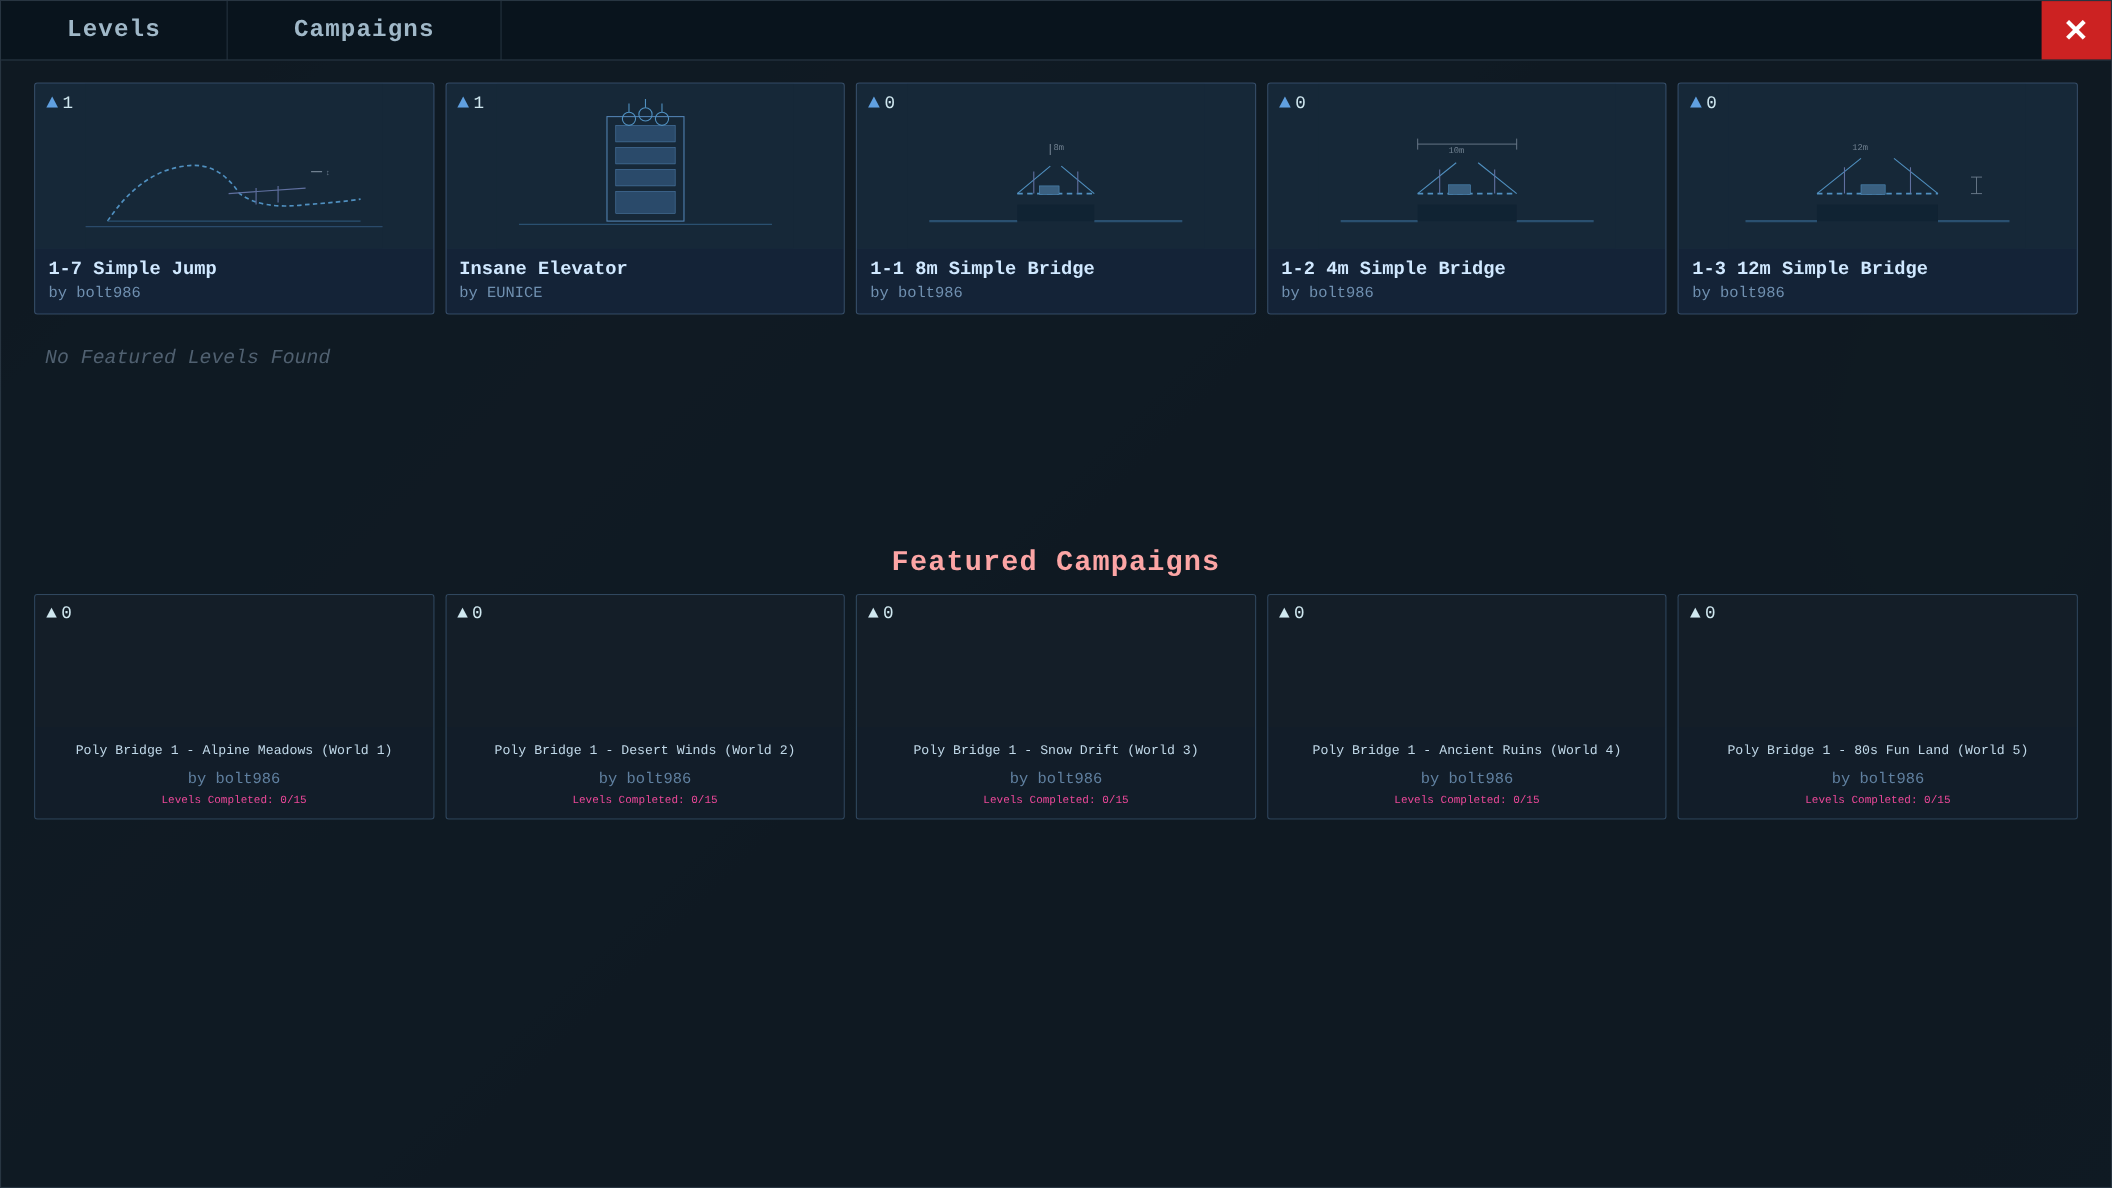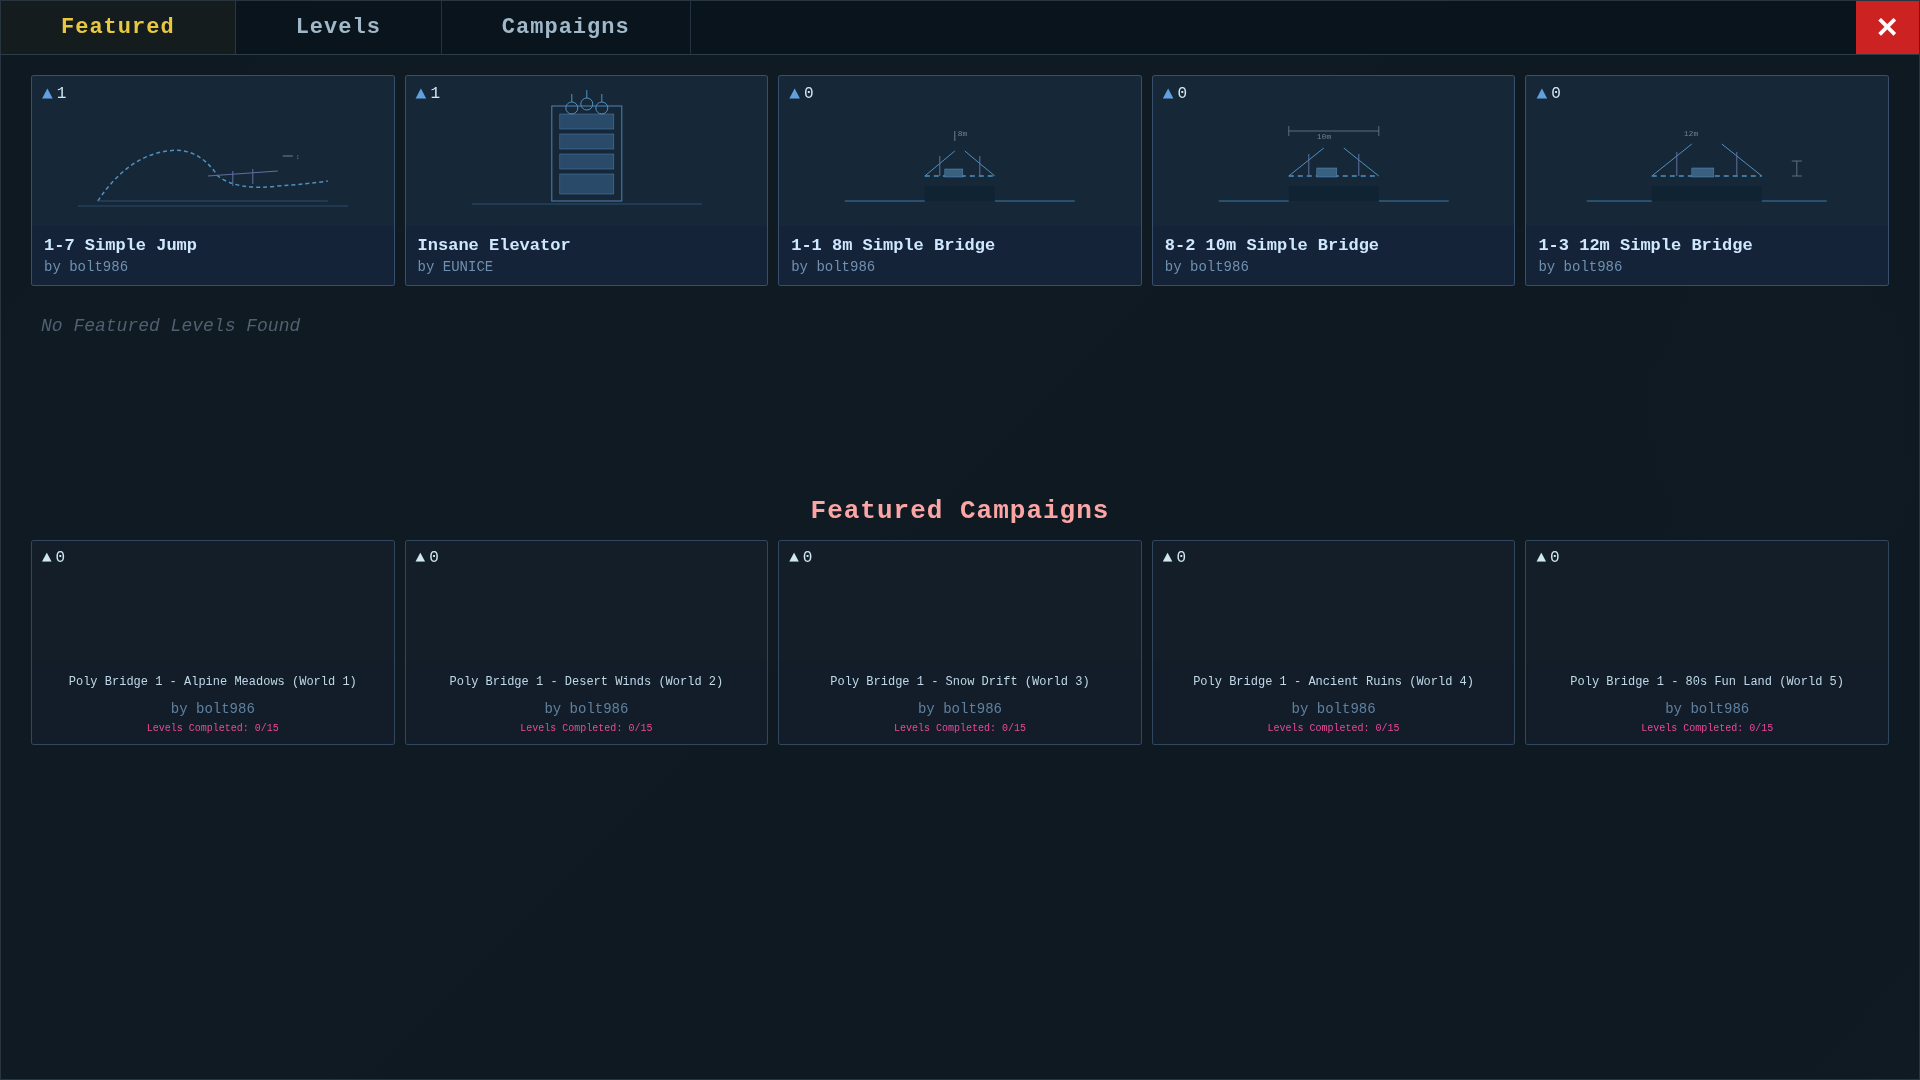--- a/index.html
+++ b/index.html
@@ -268,21 +268,20 @@
   </style>
 </head>
 <body>
 
 <div class="bg-overlay"></div>
 <div class="bg-deco"></div>
 
 <div class="main-panel">
 
   <div class="tabs">
-    <button class="tab active">Featured</button>
     <button class="tab">Levels</button>
     <button class="tab">Campaigns</button>
     <button class="close-btn">✕</button>
   </div>
 
   <div class="content">
 
 
     <div class="cards-grid">
 
@@ -409,21 +408,21 @@
             <rect x="118" y="92" width="20" height="9" fill="#3a6080" stroke="#5090c0" stroke-width="0.5"></rect>
             <text x="118" y="63" fill="#708090" font-size="8" font-family="Courier New">10m</text>
             <rect x="90" y="110" width="90" height="15" fill="#0d2030" opacity="0.6"></rect>
 
             <line x1="90" y1="60" x2="90" y2="50" stroke="#708090" stroke-width="0.8"></line>
             <line x1="180" y1="60" x2="180" y2="50" stroke="#708090" stroke-width="0.8"></line>
             <line x1="90" y1="55" x2="180" y2="55" stroke="#708090" stroke-width="0.8"></line>
           </svg>
         </div>
         <div class="card-info">
-          <div class="card-name">8-2 10m Simple Bridge</div>
+          <div class="card-name">1-2 4m Simple Bridge</div>
           <div class="card-author">
             <span>by</span>
             <span>bolt986</span>
           </div>
         </div>
       </div>
 
       <div class="level-card">
         <div class="card-thumbnail">
           <div class="card-vote">

